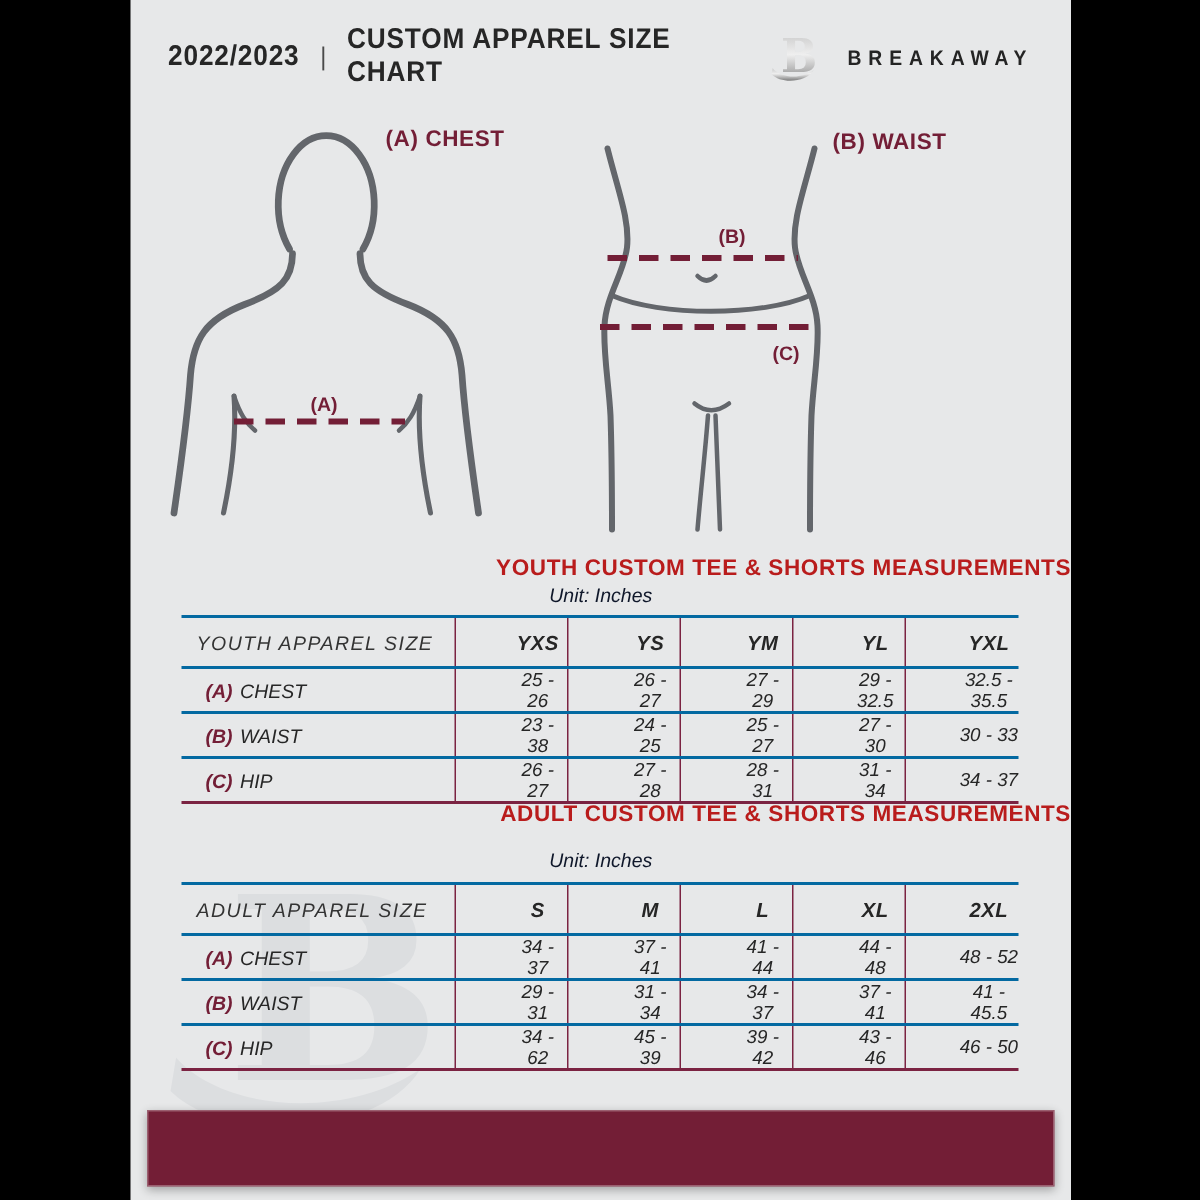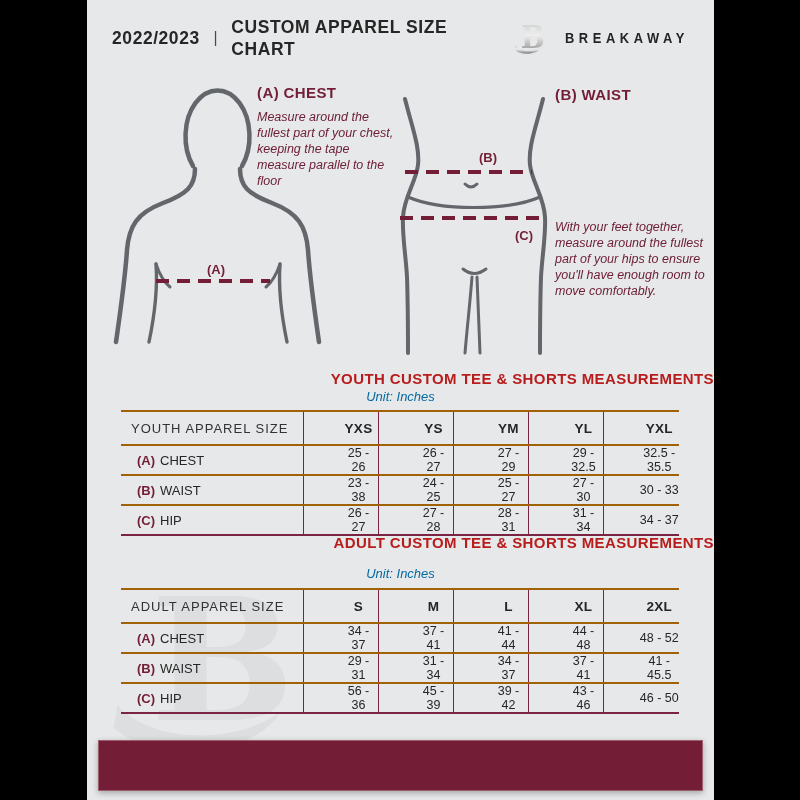--- a/index.html
+++ b/index.html
@@ -30,30 +30,30 @@
   .info h3 { font-size:15px; font-weight:700; color:#731E36; letter-spacing:0.4px; margin-bottom:8px; }
   .info p  { font-style:italic; font-size:12.5px; line-height:1.28; color:#6E2039; }
   .info-chest { left:170px; top:84px;  width:142px; }
   .info-waist { left:468px; top:86px;  width:154px; }
   .info-hips  { left:468px; top:219px; width:160px; }
 
   
   .sec-title { position:absolute; left:0; right:0; text-align:right;
                font-weight:700; font-size:15px; color:#b91c1c; letter-spacing:0.4px; }
   .sec-unit  { position:absolute; left:0; right:0; text-align:center;
-               font-style:italic; font-size:13px; color:#0369a1; }
+               font-style:italic; font-size:13px; color:#0f172a; }
   .youth-title { top:370px; } .youth-unit { top:389px; }
   .adult-title { top:534px; } .adult-unit { top:566px; }
 
   
   table.size-table { position:absolute; left:34px; width:558px; border-collapse:collapse;
                      table-layout:fixed; border-bottom:2px solid #7B2342; background:transparent; }
   .youth-table { top:410px; }
   .adult-table { top:588px; }
-  .size-table tr { border-top:2px solid #a16207; }
+  .size-table tr { border-top:2px solid #0369a1;font-style:italic; }
   .size-table th, .size-table td { padding:0; height:28px; text-align:center;
                                    font-size:12.5px; color:#262626; font-weight:400; }
   .size-table thead th { height:34px; }
   .size-table th.size-head { font-weight:700; font-size:13.5px; letter-spacing:0.3px; }
   .size-table th.label-head { text-align:left; padding-left:10px; font-weight:400;
                               font-size:13px; letter-spacing:1px; color:#333; }
   .size-table th + th, .size-table td + td { border-left:1.6px solid #7B2342;padding-left:36px; }
   .size-table td.row-label { text-align:left; padding-left:16px; font-size:13px; }
   .size-table .prefix { color:#731E36; font-weight:700; margin-right:5px; }
 
@@ -123,27 +123,25 @@
         <path d="M 82,192 C 83,218 84,244 85,268" stroke-width="3"></path>
       </g>
       <path d="M 10,87 L 137,87" stroke="#731E36" stroke-width="4" stroke-dasharray="13 8"></path>
       <text class="marker" x="93" y="77" text-anchor="middle">(B)</text>
       <path d="M 5,133 L 151,133" stroke="#731E36" stroke-width="4" stroke-dasharray="13 8"></path>
       <text class="marker" x="129" y="155" text-anchor="middle">(C)</text>
     </svg>
 
     <div class="info info-chest">
       <h3>(A) CHEST</h3>
-      <p>Measure around the fullest part of your chest, keeping the tape measure parallel to the floor</p>
     </div>
     <div class="info info-waist">
       <h3>(B) WAIST</h3>
     </div>
     <div class="info info-hips">
-      <p>With your feet together, measure around the fullest part of your hips to ensure you'll have enough room to move comfortably.</p>
     </div>
 
     <div class="sec-title youth-title">YOUTH CUSTOM TEE &amp; SHORTS MEASUREMENTS</div>
     <div class="sec-unit youth-unit">Unit: Inches</div>
     <table class="size-table youth-table">
       <colgroup>
           <col style="width:182px">
           <col style="width:75px">
           <col style="width:75px">
           <col style="width:75px">
@@ -221,21 +219,21 @@
         <tr>
           <td class="row-label"><span class="prefix">(B)</span><span>WAIST</span></td>
           <td>29 - 31</td>
           <td>31 - 34</td>
           <td>34 - 37</td>
           <td>37 - 41</td>
           <td>41 - 45.5</td>
         </tr>
         <tr>
           <td class="row-label"><span class="prefix">(C)</span><span>HIP</span></td>
-          <td>56 - 36</td>
+          <td>34 - 62</td>
           <td>45 - 39</td>
           <td>39 - 42</td>
           <td>43 - 46</td>
           <td>46 - 50</td>
         </tr>
       </tbody>
     </table>
 
     <div class="footer-bar"></div>
 

